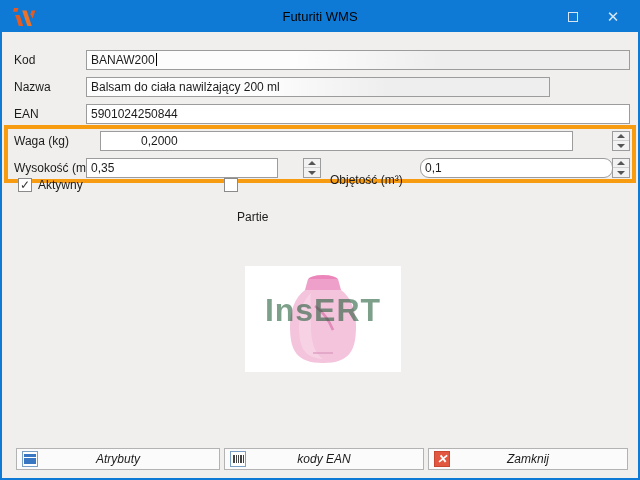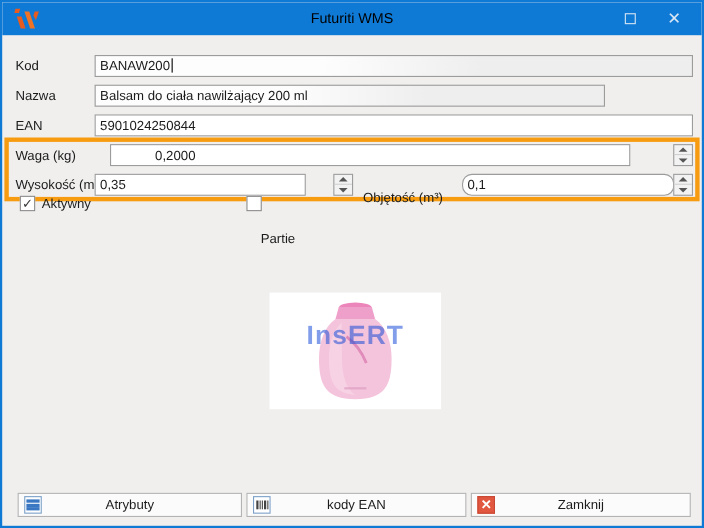--- a/index.html
+++ b/index.html
@@ -36,25 +36,25 @@
   
   .highlight{position:absolute;left:2px;top:123px;width:632px;height:58px;
     border:4px solid #f79b10;pointer-events:none;}
   
   .cbbox{position:absolute;width:14px;height:14px;border:1px solid #8a8a8a;background:#fff;
     text-align:center;line-height:13px;font-size:12px;color:#3a3a3a;}
   .cblabel{position:absolute;height:16px;line-height:16px;}
   
   .pimg{position:absolute;left:243px;top:264px;width:156px;height:106px;background:#fff;}
   .watermark{position:absolute;left:0;top:26px;width:100%;text-align:center;
-    font-size:24px;font-weight:bold;color:#1d4ed8;opacity:.55;letter-spacing:1px;z-index:2;}
+    font-size:32px;font-weight:bold;color:#14532d;opacity:.55;letter-spacing:1px;z-index:2;}
   .bottle{position:absolute;left:0;top:0;width:156px;height:106px;z-index:1;}
   
   .btn{position:absolute;top:446px;height:22px;background:#fbfbfb;border:1px solid #b3b3b3;
-    text-align:center;line-height:20px;cursor:default;}
+    text-align:center;line-height:20px;cursor:default;font-style:italic;}
   .btn-icon{position:absolute;left:5px;top:2px;width:16px;height:16px;}
   .icon-list{border:1px solid #7ba0c8;background:#fff;display:flex;flex-direction:column;
     justify-content:space-evenly;padding:1px;}
   .icon-list i{display:block;height:3px;background:#3a77c2;}
   .icon-barcode{border:1px solid #7ba0c8;background:#fff;display:flex;align-items:center;justify-content:center;gap:1px;}
   .icon-barcode i{display:block;width:1px;height:8px;background:#444;}
   .icon-barcode i.w2{width:2px;}
   .icon-x{background:#e2573f;border:1px solid #c84733;color:#fff;font-weight:bold;
     font-size:12px;text-align:center;line-height:14px;}
 </style>

